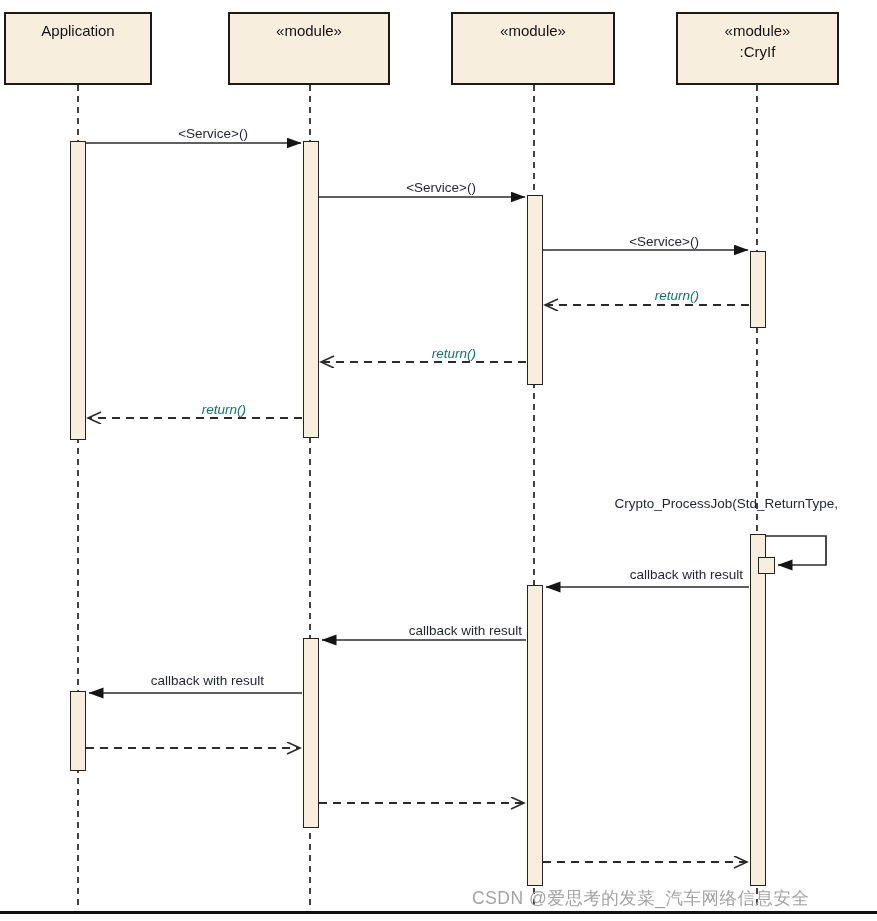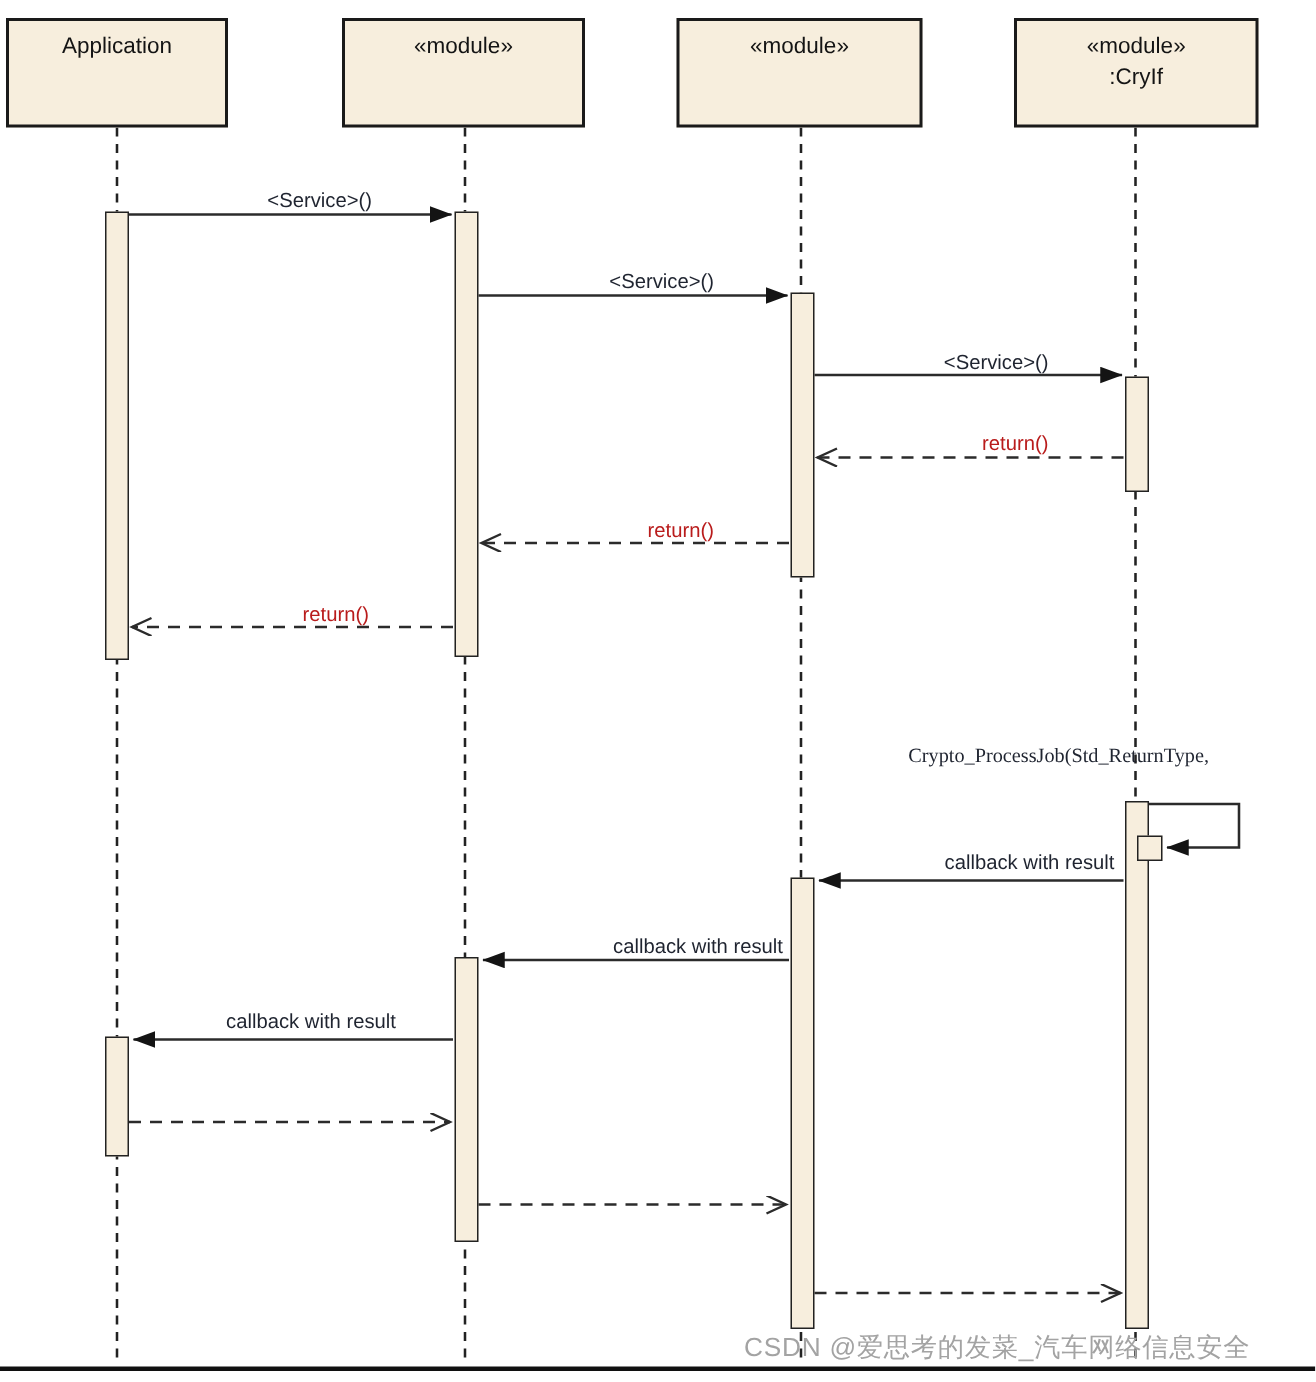--- a/index.html
+++ b/index.html
@@ -17,24 +17,24 @@
   }
   .head-line{font-size:15px;line-height:21px;color:#141414;}
   .bar{
     position:absolute;box-sizing:border-box;background:#f7eedd;
     border:1.5px solid #222222;z-index:2;
   }
   .msg-label{
     position:absolute;z-index:4;font-size:13.5px;line-height:16px;
     color:#1f2430;text-align:right;white-space:nowrap;
   }
-  .msg-label.blue{color:#b91c1c;}
+  .msg-label.blue{color:#0f766e;font-style:italic;}
   .msg-label.right{text-align:right;white-space:normal;line-height:22px;}
   .watermark{
-    position:absolute;z-index:5;left:496px;top:886px;
+    position:absolute;z-index:5;left:472px;top:886px;
     font-size:17.5px;color:#a3a3a3;letter-spacing:0.5px;white-space:nowrap;
   }
   .bottom-rule{
     position:absolute;z-index:6;left:0;top:911px;width:877px;height:3px;background:#101010;
   }
 </style>
 </head>
 <body>
 
 <div class="diagram">
@@ -102,21 +102,21 @@
   </svg>
 
   <span class="msg-label" style="left:148px;top:126px;width:100px;">&lt;Service&gt;()</span>
   <span class="msg-label" style="left:376px;top:180px;width:100px;">&lt;Service&gt;()</span>
   <span class="msg-label" style="left:599px;top:234px;width:100px;">&lt;Service&gt;()</span>
 
   <span class="msg-label blue" style="left:599px;top:288px;width:100px;">return()</span>
   <span class="msg-label blue" style="left:376px;top:346px;width:100px;">return()</span>
   <span class="msg-label blue" style="left:146px;top:402px;width:100px;">return()</span>
 
-  <div class="msg-label right" style="left:524px;top:493px;width:282px;font-family:Liberation Serif, serif;">
+  <div class="msg-label right" style="left:556px;top:493px;width:282px;">
     <div>Crypto_ProcessJob(Std_ReturnType,</div>
   </div>
 
   <span class="msg-label" style="left:611px;top:567px;width:132px;">callback with result</span>
   <span class="msg-label" style="left:390px;top:623px;width:132px;">callback with result</span>
   <span class="msg-label" style="left:132px;top:673px;width:132px;">callback with result</span>
 
   <div class="watermark">CSDN @爱思考的发菜_汽车网络信息安全</div>
   <div class="bottom-rule"></div>
 

